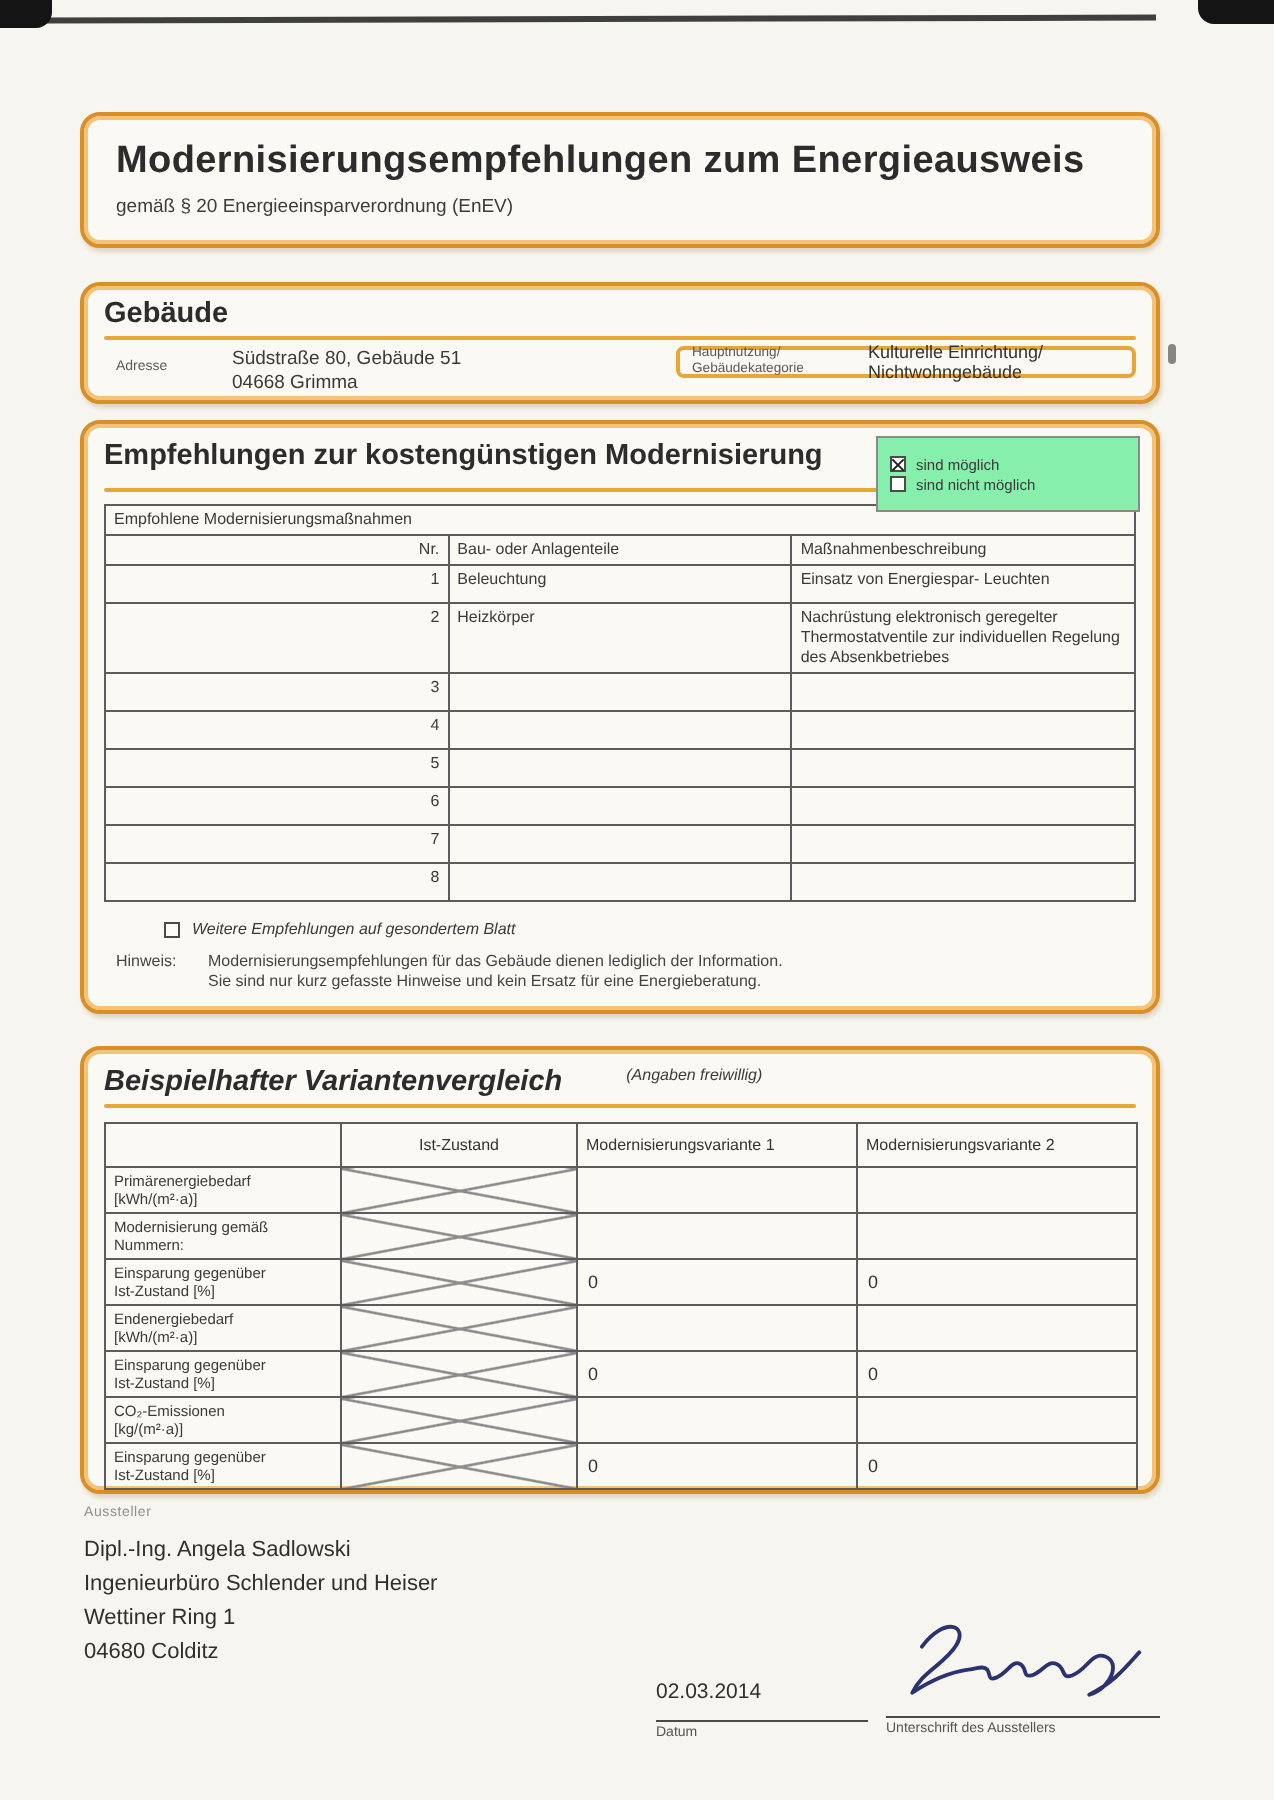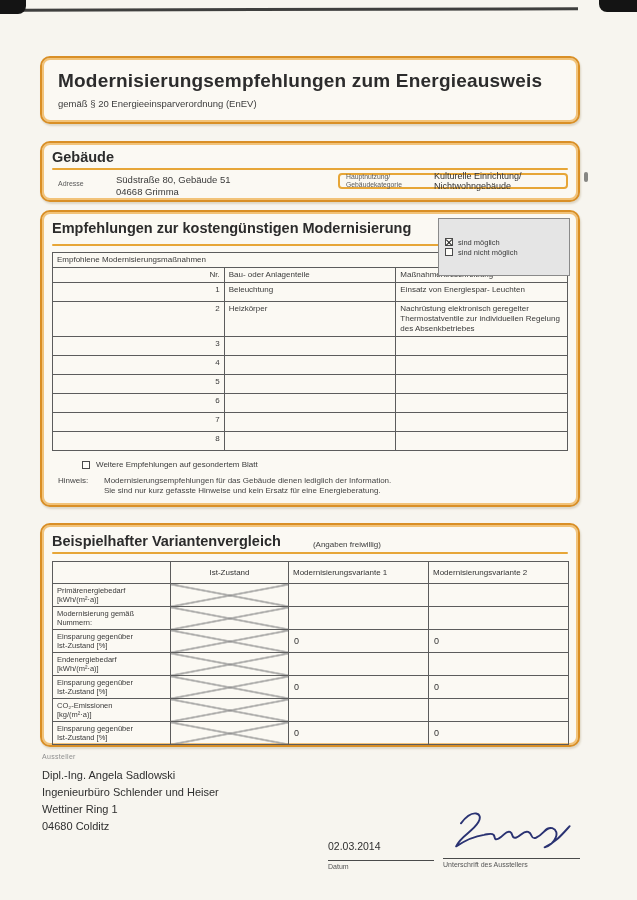--- a/index.html
+++ b/index.html
@@ -42,45 +42,45 @@
   .adresse-label { position:absolute; left:6px; top:10px; font-size:7px; color:#5a5a5a; }
   .adresse-value { position:absolute; left:64px; top:4px; font-size:9.5px; line-height:12px; color:#3a3a3a; }
   .nutzung-box { position:absolute; right:0; top:3px; width:230px; height:16px;
     border:2px solid #e7a637; border-radius:4px; display:flex; align-items:center; padding:2px 6px; gap:10px; background:#fbf9f3; }
   .nutzung-label { font-size:6.8px; line-height:8.5px; color:#5a5a5a; width:78px; }
   .nutzung-value { font-size:9px; line-height:10.5px; color:#333; }
 
   
   .empf-box { top:210px; height:297px; padding:8px 10px; }
   .empf-head { position:relative; height:24px; }
-  .check-panel { position:absolute; right:-2px; top:-2px; width:132px; border:1px solid #8a8a8a; background:#e5e5e5; padding:18px 6px; }
+  .check-panel { position:absolute; right:-2px; top:-2px; width:132px; border:1px solid #8a8a8a; background:#86efac; padding:8px 6px; }
   .check-line { display:flex; align-items:center; gap:5px; height:10px; font-size:7.5px; color:#3a3a3a; }
   .checkbox { position:relative; display:inline-block; width:8px; height:8px; border:1px solid #4a4a4a; background:#fdfcf8; flex:none; }
   .checkbox.checked::before, .checkbox.checked::after { content:""; position:absolute; left:-1px; right:-1px; top:3px; height:1px; background:#222; }
   .checkbox.checked::before { transform:rotate(45deg); }
   .checkbox.checked::after  { transform:rotate(-45deg); }
 
   .empf-table { width:100%; border-collapse:collapse; margin-top:6px; table-layout:fixed; }
   .empf-table td { border:1px solid #5c5c5c; vertical-align:top; }
   .caption-row td { font-size:7.5px; padding:1px 4px; color:#3f3f3f; height:11px; }
   .head-row td { font-size:8px; padding:2px 4px; color:#333; height:13px; }
   .empf-table tbody td { font-size:8px; padding:2px 4px; color:#3a3a3a; line-height:10px; }
   .c-nr { width:34px; text-align:right; }
   .c-teil { width:178px; }
   .r-std td { height:19px; }
   .r-tall td { height:30px; }
 
-  .weitere-row { display:flex; align-items:center; gap:6px; margin:9px 0 0 30px; font-size:8px; color:#3a3a3a; }
+  .weitere-row { display:flex; align-items:center; gap:6px; margin:9px 0 0 30px; font-size:8px; color:#3a3a3a;font-style:italic; }
   .hinweis-row { display:flex; margin:7px 0 0 6px; font-size:8px; color:#444; }
   .hinweis-label { width:46px; flex:none; }
   .hinweis-text div { line-height:10px; }
 
   
   .var-box { top:523px; height:224px; padding:8px 10px; }
-  .var-head-line { display:flex; align-items:flex-end; gap:6px; }
+  .var-head-line { display:flex; align-items:flex-start; gap:6px;font-style:italic; }
   .heading-note { font-size:8px; color:#3c3c3c;padding-left:26px; }
   .var-box .orange-rule { margin-top:3px; }
   .var-table { width:100%; border-collapse:collapse; margin-top:7px; table-layout:fixed; }
   .var-table td { border:1px solid #5c5c5c; }
   .var-headrow td { font-size:8px; color:#333; height:15px; padding:2px 4px; }
   .h-ist { text-align:center; }
   .h-var { text-align:left; padding-left:8px; }
   .v-labelcol { width:118px; }
   .v-istcol { width:118px; }
   .v-varcol { width:140px; }

